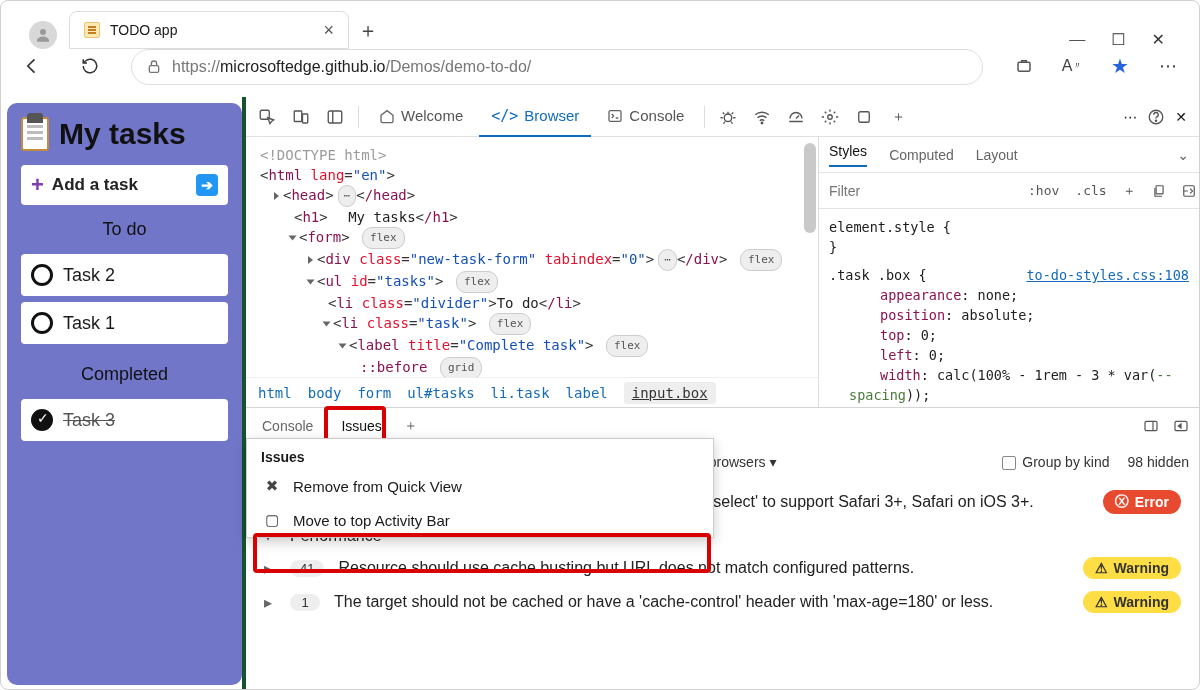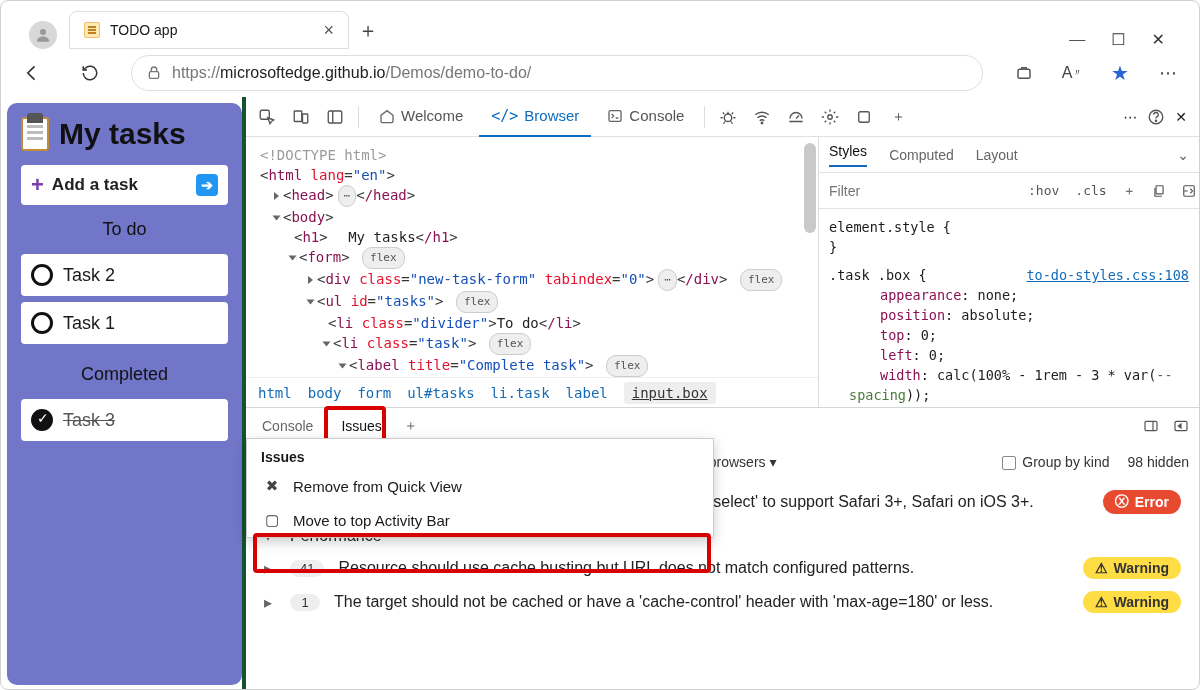--- a/index.html
+++ b/index.html
@@ -10,21 +10,21 @@
 .titlebar .profile { width: 28px; height: 28px; border-radius: 50%; background: #d8d8d8; margin: 0 12px; display:flex; align-items:center; justify-content:center; color:#888;}
 .titlebar .tab { display: flex; align-items: center; gap: 10px; background: #fff; border: 1px solid #ddd; border-radius: 8px 8px 0 0; height: 38px; padding: 0 14px; margin-top:10px; width: 280px; }
 .tab .favicon { width:16px; height:16px; background:#ffeab6; border:1px solid #f0c070; border-radius:2px; display:inline-block; position:relative;}
 .tab .favicon::after{content:"";position:absolute;left:3px;top:3px;right:3px;height:2px;background:#c0801f;box-shadow:0 3px 0 #c0801f,0 6px 0 #c0801f;}
 .tab .close { margin-left:auto; font-size:18px; color:#555; cursor:pointer;}
 .titlebar .newtab { width:38px;height:38px;display:flex;align-items:center;justify-content:center;font-size:20px;color:#444;margin-top:10px;}
 .winbtns { margin-left:auto; display:flex; gap:26px; padding-right:18px;}
 .winbtns span { font-size:16px; color:#333; font-family:"Segoe UI Symbol"; }
 
 
-.addrbar { height: 48px; display:flex; align-items:center; gap:24px; padding:0 14px;}
+.addrbar { height: 48px; display:flex; align-items:flex-start; gap:24px; padding:0 14px;}
 .iconbtn { width:34px;height:34px;display:flex;align-items:center;justify-content:center;color:#444;border-radius:4px; font-size:18px;}
 .urlbox { flex:1; height:36px; border:1px solid #ddd; border-radius:18px; display:flex; align-items:center; padding:0 14px; gap:10px; color:#777; font-size:16px;}
 .urlbox .secure{color:#777;}
 .urlbox .url-dark{color:#222;}
 .addr-right{display:flex;gap:14px;align-items:center;}
 .star{color:#2965d8;font-size:20px;}
 
 
 .main { display:flex; height: calc(690px - 48px - 48px); }
 
@@ -274,21 +274,20 @@
         <span>✕</span>
       </div>
     </div>
 
     <div class="dt-body">
       <div class="dompane">
         <div class="scroll"></div>
         <div class="line"><span class="t-gray">&lt;!DOCTYPE html&gt;</span></div>
         <div class="line">&lt;<span class="t-tag">html</span> <span class="t-attr">lang</span>=<span class="t-val">"en"</span>&gt;</div>
         <div class="line" style="padding-left:14px;"><span class="tri"></span>&lt;<span class="t-tag">head</span>&gt;<span class="pill dots">⋯</span>&lt;<span class="t-tag">/head</span>&gt;</div>
-        <div class="line" style="padding-left:14px;"><span class="tri open"></span>&lt;<span class="t-tag">body</span>&gt;</div>
         <div class="line" style="padding-left:34px;">&lt;<span class="t-tag">h1</span>&gt;<span class="favicon" style="width:12px;height:14px;display:inline-block;vertical-align:middle;"></span> <span class="t-txt">My tasks</span>&lt;<span class="t-tag">/h1</span>&gt;</div>
         <div class="line" style="padding-left:30px;"><span class="tri open"></span>&lt;<span class="t-tag">form</span>&gt; <span class="pill">flex</span></div>
         <div class="line" style="padding-left:48px;"><span class="tri"></span>&lt;<span class="t-tag">div</span> <span class="t-attr">class</span>=<span class="t-val">"new-task-form"</span> <span class="t-attr">tabindex</span>=<span class="t-val">"0"</span>&gt;<span class="pill dots">⋯</span>&lt;<span class="t-tag">/div</span>&gt; <span class="pill">flex</span></div>
         <div class="line" style="padding-left:48px;"><span class="tri open"></span>&lt;<span class="t-tag">ul</span> <span class="t-attr">id</span>=<span class="t-val">"tasks"</span>&gt; <span class="pill">flex</span></div>
         <div class="line" style="padding-left:68px;">&lt;<span class="t-tag">li</span> <span class="t-attr">class</span>=<span class="t-val">"divider"</span>&gt;<span class="t-txt">To do</span>&lt;<span class="t-tag">/li</span>&gt;</div>
         <div class="line" style="padding-left:64px;"><span class="tri open"></span>&lt;<span class="t-tag">li</span> <span class="t-attr">class</span>=<span class="t-val">"task"</span>&gt; <span class="pill">flex</span></div>
         <div class="line" style="padding-left:80px;"><span class="tri open"></span>&lt;<span class="t-tag">label</span> <span class="t-attr">title</span>=<span class="t-val">"Complete task"</span>&gt; <span class="pill">flex</span></div>
         <div class="line" style="padding-left:100px;"><span class="t-tag">::before</span> <span class="pill">grid</span></div>
         <div class="crumbs">
           <span>html</span>

